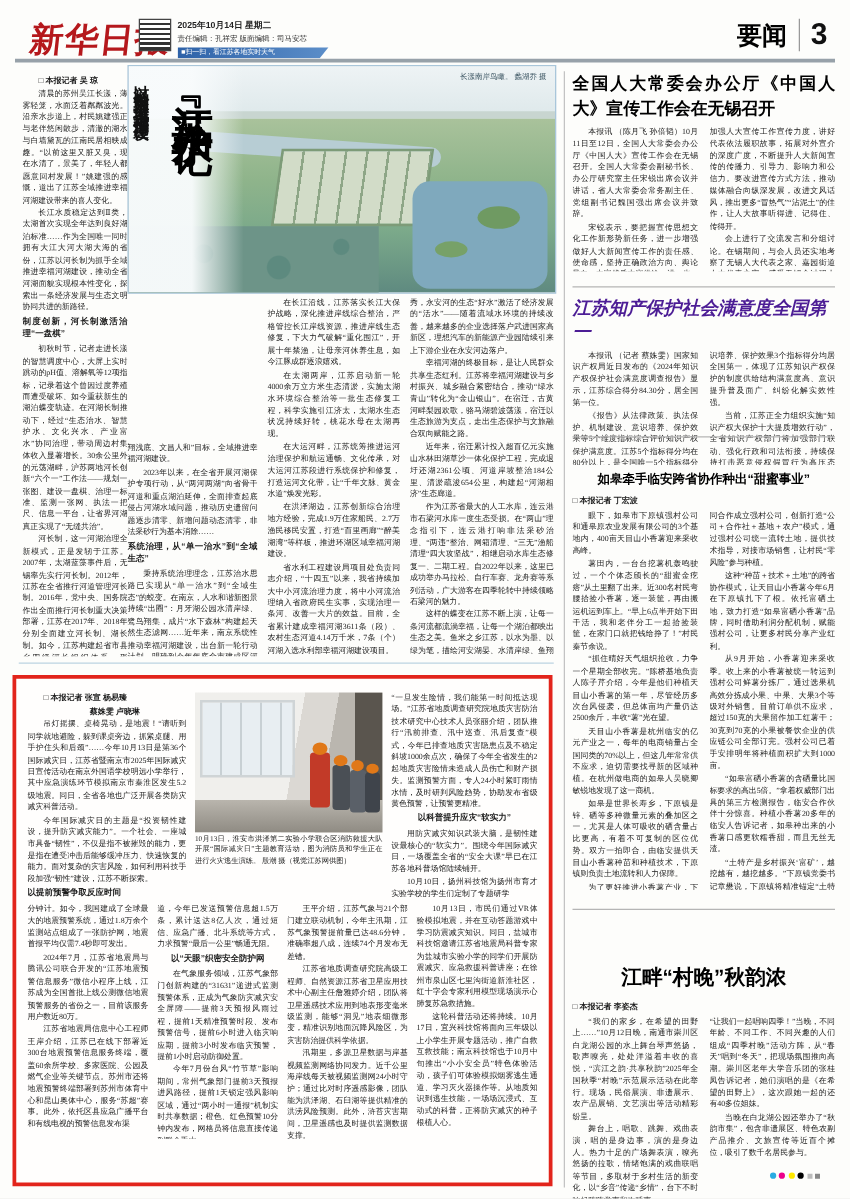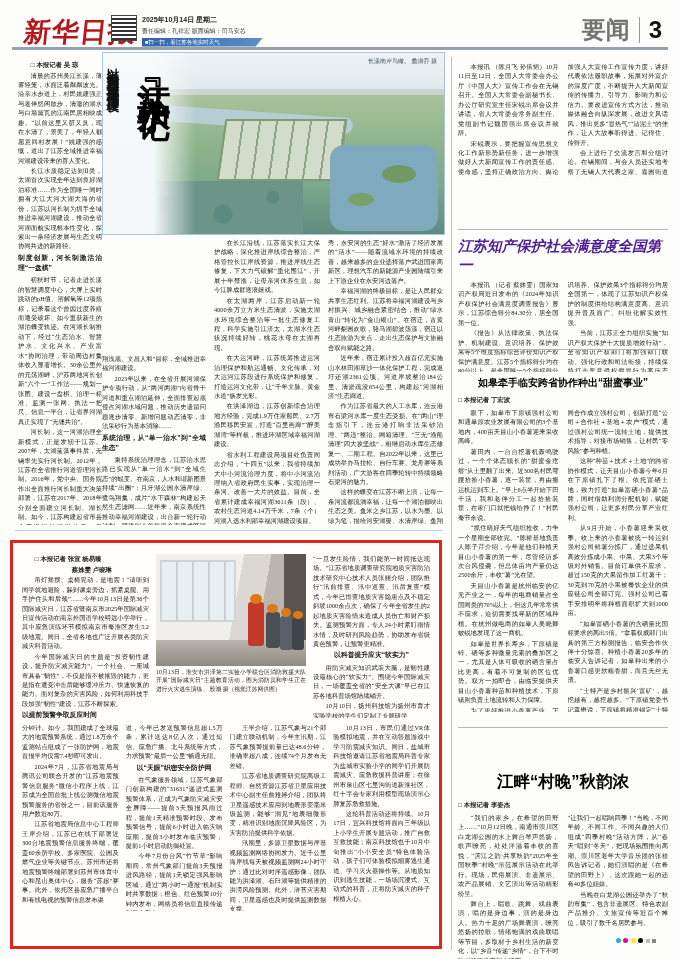--- a/index.html
+++ b/index.html
@@ -12,21 +12,21 @@
       repeating-linear-gradient(0deg,#333 0 2px,#fff 2px 4px),
       repeating-linear-gradient(90deg,#333 0 2px,rgba(255,255,255,.6) 2px 4px);
       outline:1px solid #444;}
   .dateblock{position:absolute;left:142px;top:15px;font-family:"Liberation Sans",sans-serif;}
   .dateline{font-size:7px;font-weight:bold;color:#222;}
   .editors{font-size:6px;color:#333;margin-top:1.5px;}
   .weather{margin-top:2px;width:118px;height:9px;line-height:9px;color:#fff;font-size:5.5px;
            background:linear-gradient(90deg,#2e62a8,#5c8ec9);clip-path:polygon(0 0,100% 0,94% 100%,0 100%);
            padding-left:3px;}
   .secbox{position:absolute;right:18px;top:14px;display:flex;align-items:center;font-family:"Liberation Sans",sans-serif;}
-  .secname{font-size:24px;font-weight:bold;color:#737373;}
+  .secname{font-size:20px;font-weight:bold;color:#000000;}
   .secdiv{width:1px;height:26px;background:#999;margin:0 9px;}
   .pageno{font-size:24px;font-weight:bold;color:#111;}
   .headrule{position:absolute;left:12px;right:12px;top:47px;height:3px;background:#97a1a9;}
   
   .bodycol{font-size:6.3px;line-height:1.5;text-align:justify;overflow:hidden;color:#1a1a1a;}
   .bodycol p{margin:0 0 1px;text-indent:2em;}
   .bodycol p.noind{text-indent:0;}
   .byline{font-size:6.4px;font-weight:bold;font-family:"Liberation Sans",sans-serif;margin-bottom:3px;text-indent:0;}
   .subhead{font-family:"Liberation Sans",sans-serif;font-weight:bold;font-size:6.8px;
            text-indent:0 !important;margin:2px 0 2px !important;}
@@ -214,20 +214,21 @@
       <div class="bodycol">
         <p>10月13日，市民们通过VR体验模拟地震，并在互动答题游戏中学习防震减灾知识。同日，盐城市科技馆邀请江苏省地震局科普专家为盐城市实验小学的同学们开展防震减灾、应急救援科普讲座；在徐州市泉山区七里沟街道新淮社区，红十字会专家利用模型现场演示心肺复苏急救措施。</p>
         <p>这轮科普活动还将持续。10月17日，宜兴科技馆将面向三年级以上小学生开展专题活动，推广自救互救技能；南京科技馆也于10月中旬推出“小小安全员”特色体验活动，孩子们可体验模拟烟雾逃生通道、学习灭火器操作等。从地质知识到逃生技能，一场场沉浸式、互动式的科普，正将防灾减灾的种子根植人心。</p>
       </div>
     </div>
   </div>
 
   <div class="vdiv"></div>
 
   <div class="rcol" style="top:57px;">
+    <div class="r-head1">全国人大常委会办公厅《中国人大》宣传工作会在无锡召开</div>
     <div class="tworow" style="height:116px;">
       <div class="bodycol">
         <p>本报讯 （陈月飞 孙倍韬）10月11日至12日，全国人大常委会办公厅《中国人大》宣传工作会在无锡召开。全国人大常委会副秘书长、办公厅研究室主任宋锐出席会议并讲话，省人大常委会常务副主任、党组副书记魏国强出席会议并致辞。</p>
         <p>宋锐表示，要把握宣传思想文化工作新形势新任务，进一步增强做好人大新闻宣传工作的责任感、使命感，坚持正确政治方向、舆论导向，丰富优质内容供给，进一步</p>
       </div>
       <div class="bodycol">
         <p class="noind">加强人大宣传工作宣传力度，讲好代表依法履职故事，拓展对外宣介的深度广度，不断提升人大新闻宣传的传播力、引导力、影响力和公信力。要改进宣传方式方法，推动媒体融合向纵深发展，改进文风话风，推出更多“冒热气”“沾泥土”的佳作，让人大故事听得进、记得住、传得开。</p>
         <p>会上进行了交流发言和分组讨论。在锡期间，与会人员还实地考察了无锡人大代表之家、嘉园街道人大代表之家，感受无锡全过程人民民主建设发展情况。</p>
       </div>
     </div>

